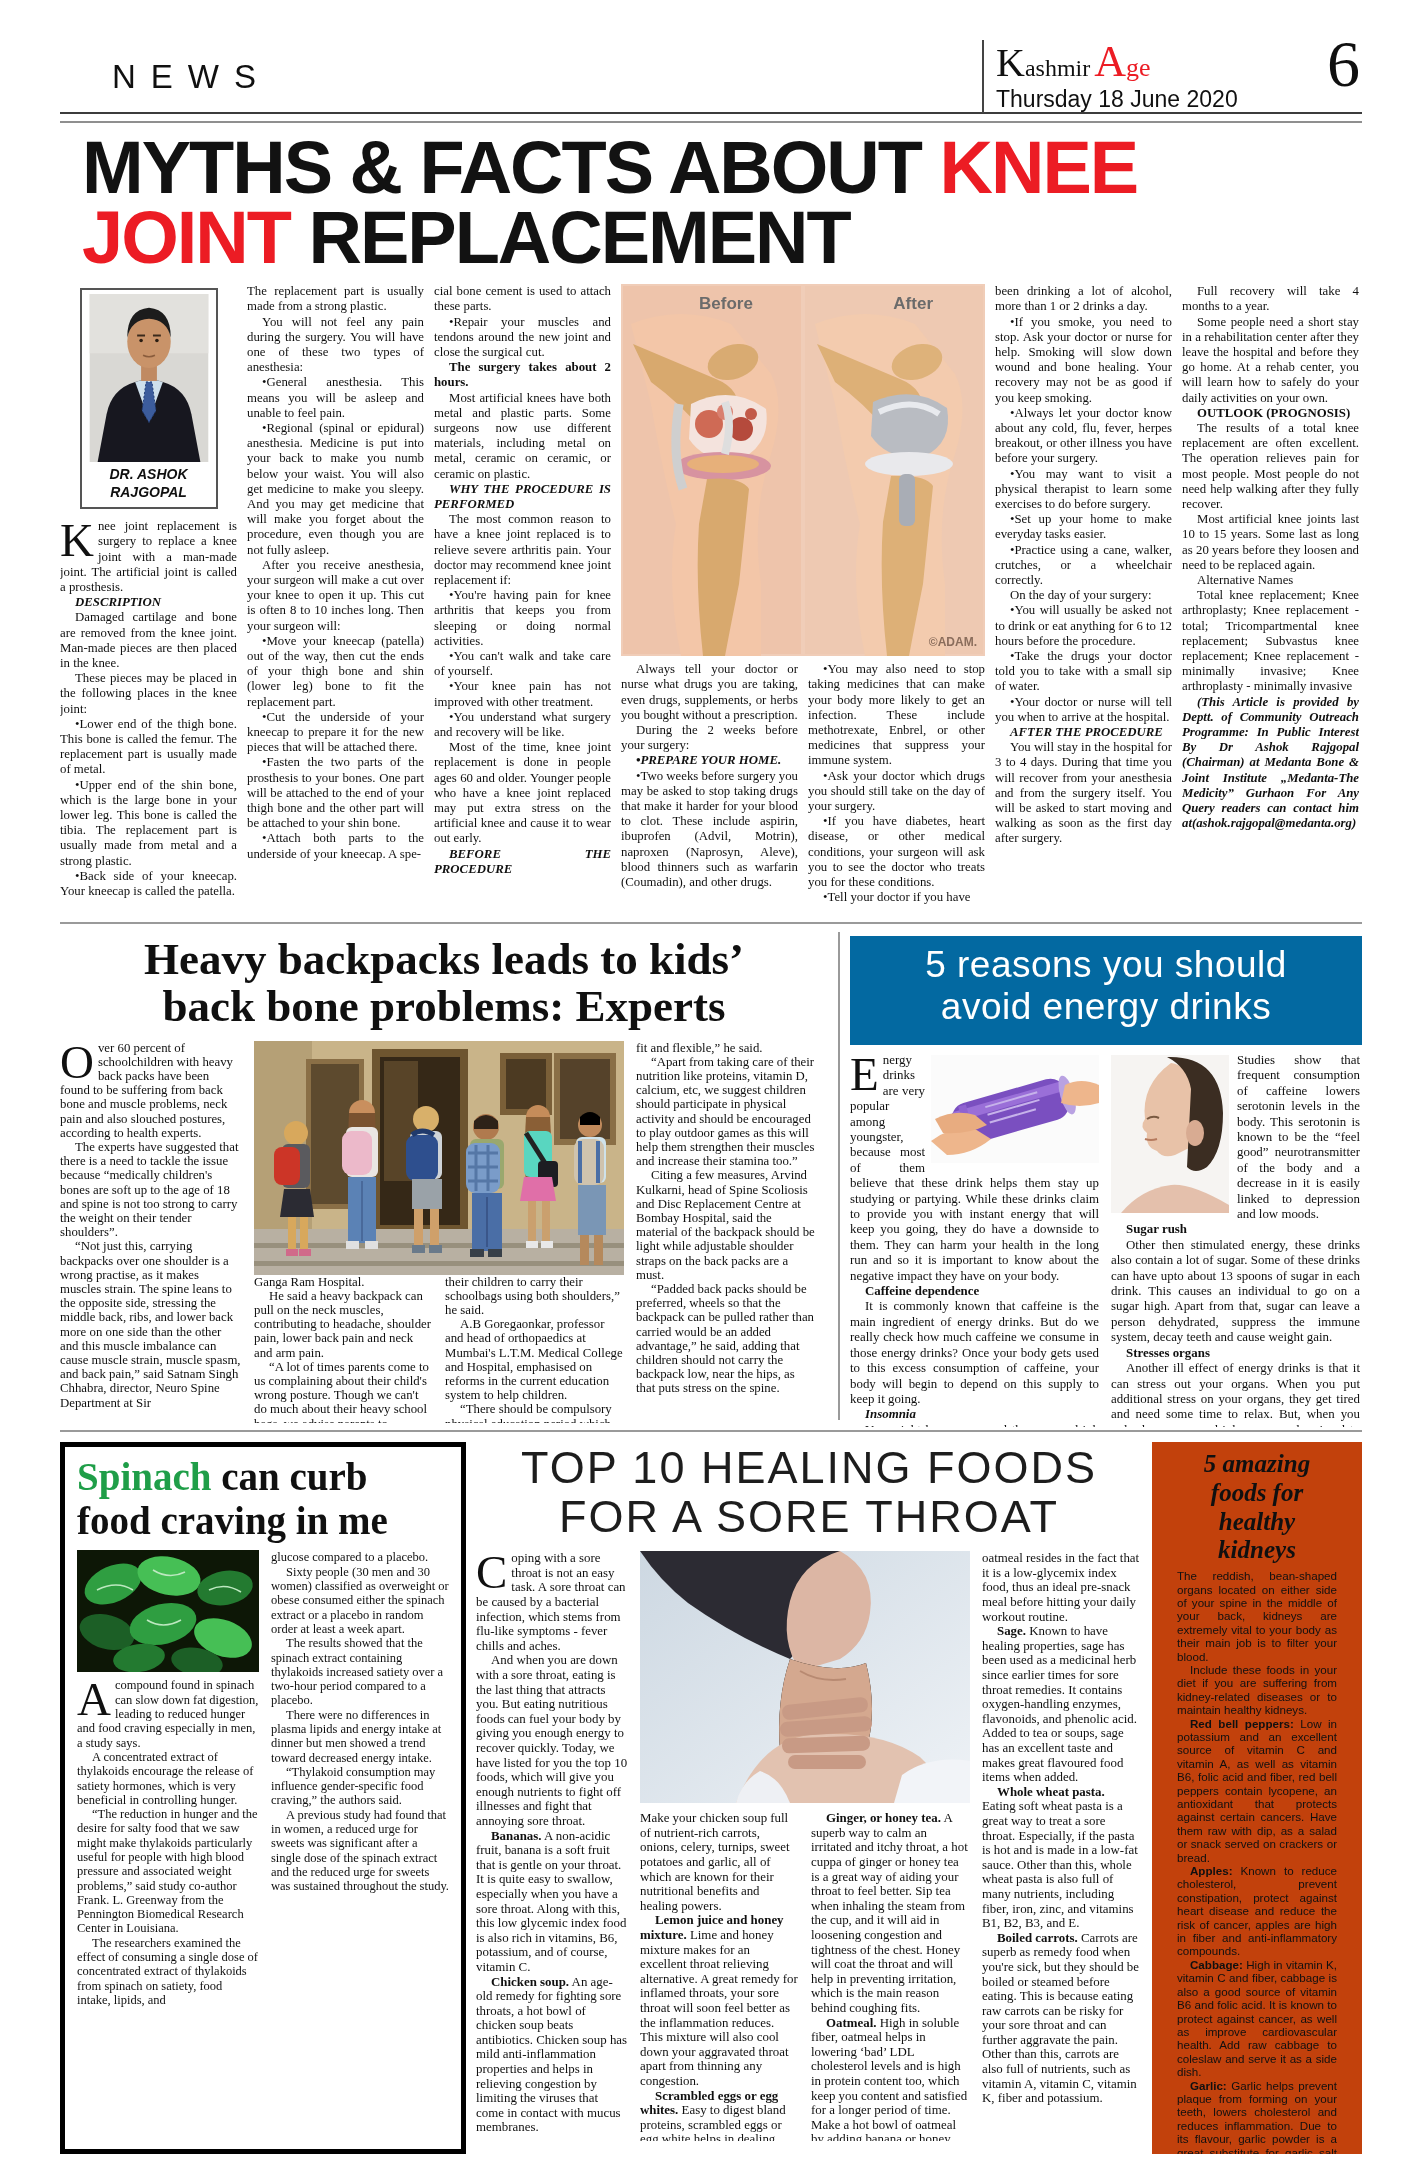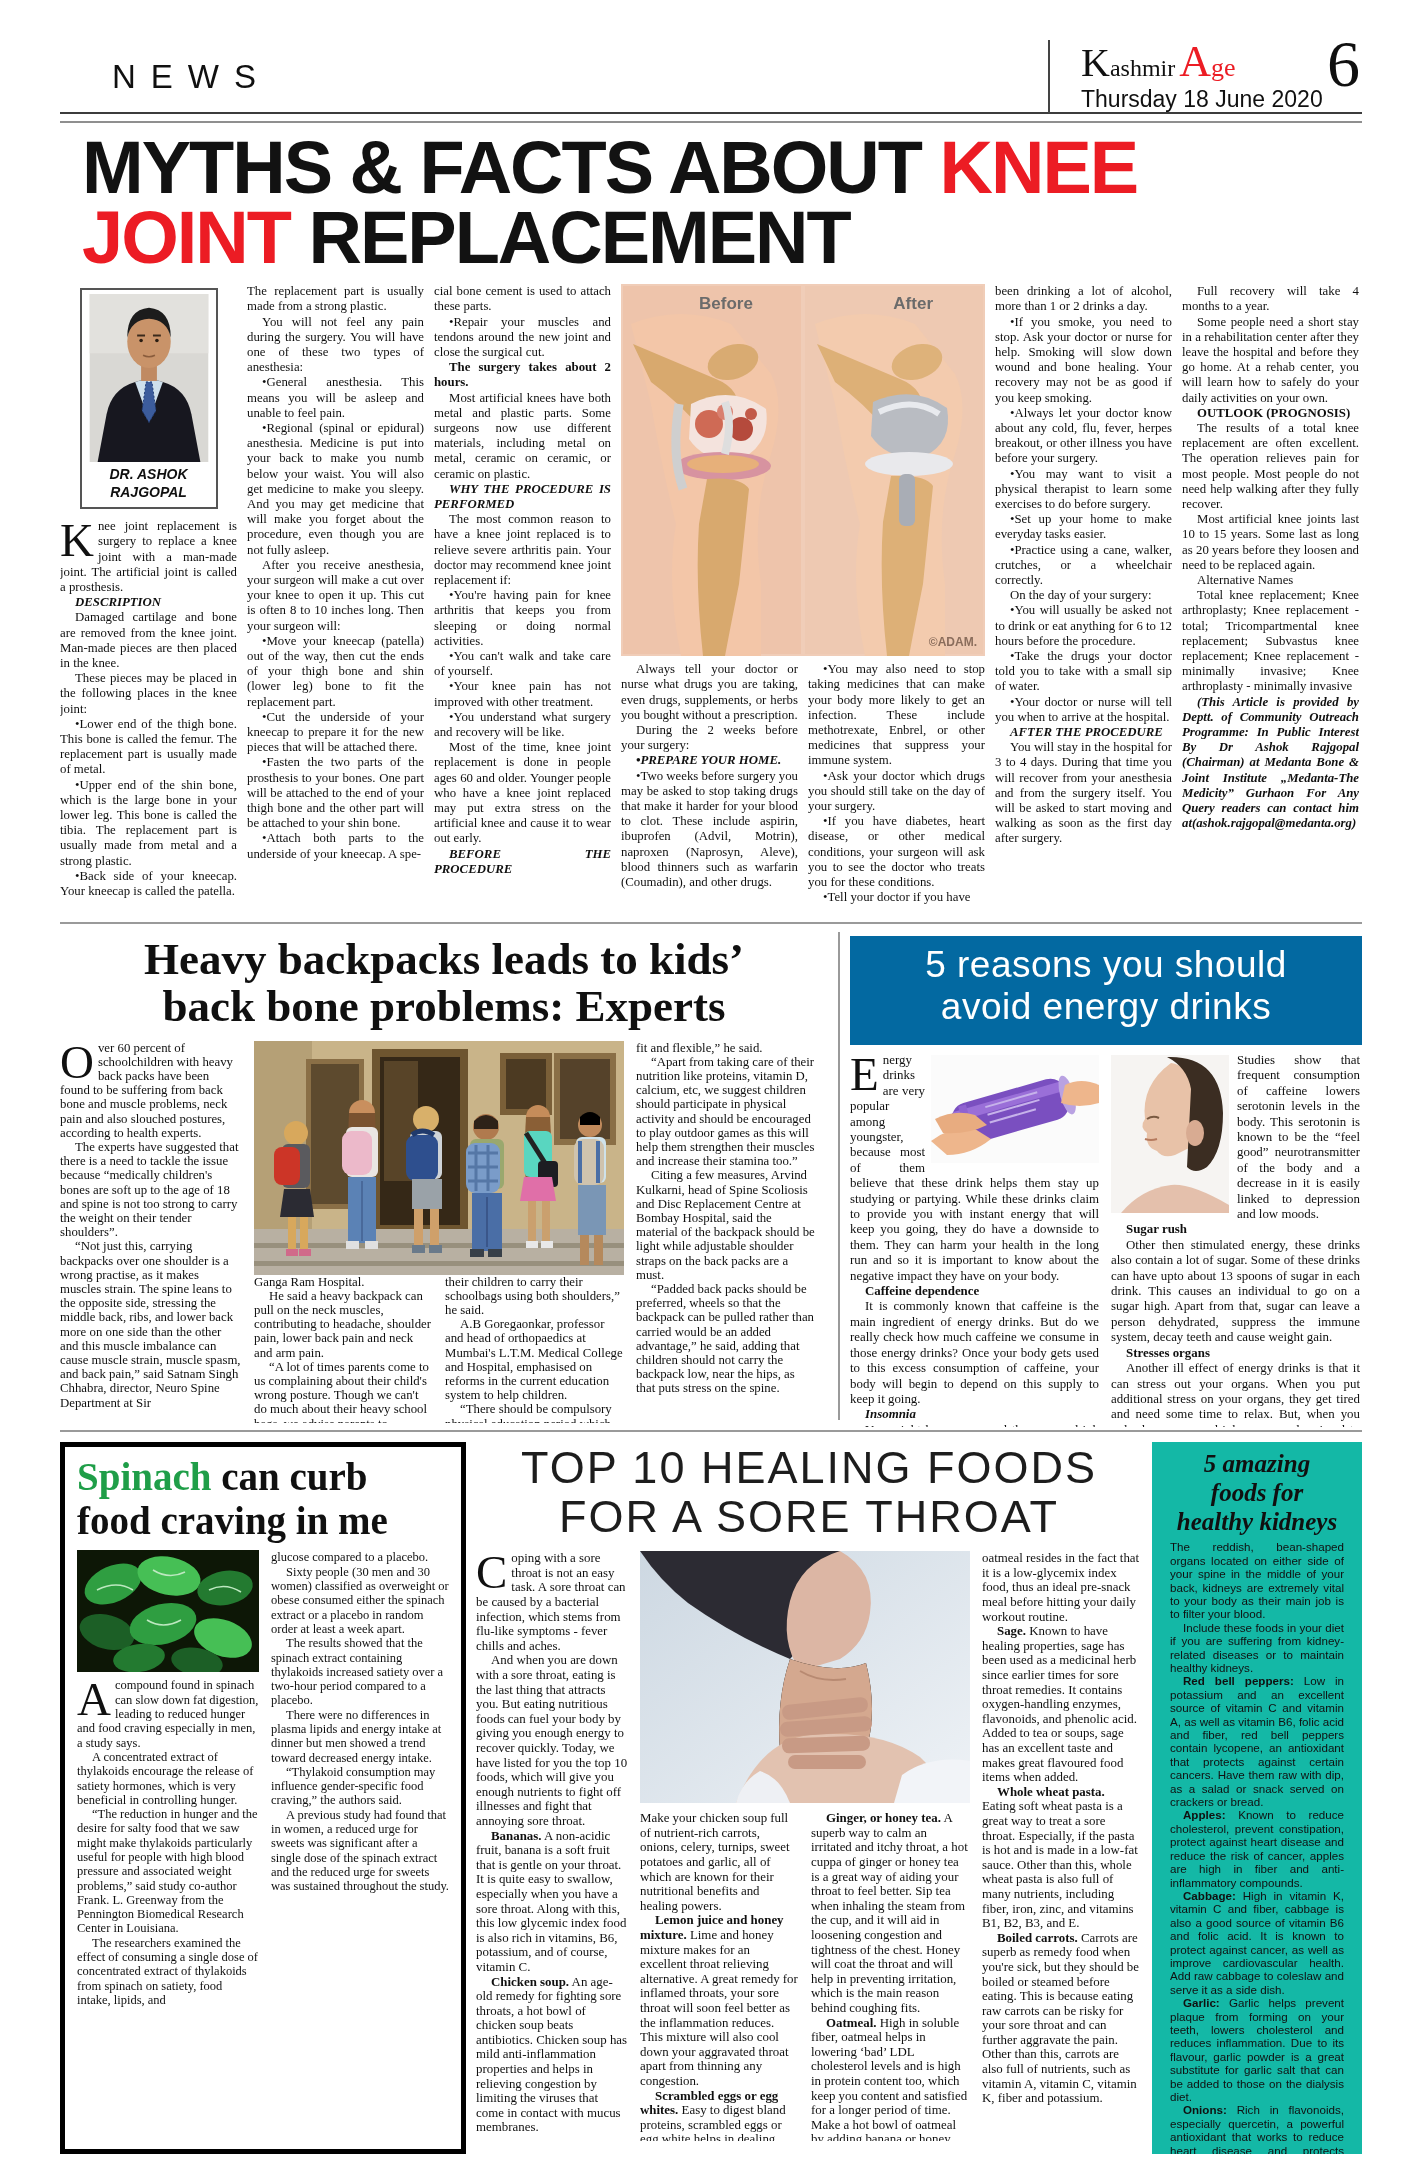--- a/index.html
+++ b/index.html
@@ -5,21 +5,21 @@
   *{box-sizing:border-box;margin:0;padding:0}
   html,body{background:#e9e9e9}
   .page{position:relative;width:1422px;height:2166px;background:#fff;margin:0 auto;
         font-family:"Liberation Serif",serif;color:#101010;overflow:hidden}
   .inner{position:relative;margin:0 60px;width:1302px}
 
   
   .hdr{position:relative;height:108px;padding-top:56px}
   .news{position:absolute;left:52px;top:58px;font-family:"Liberation Sans",sans-serif;
         font-weight:normal;font-size:33px;letter-spacing:15px}
-  .brand{position:absolute;left:988px;top:40px;border-left:2px solid #444;padding-left:31px}
+  .brand{position:absolute;left:922px;top:40px;border-left:2px solid #444;padding-left:12px}
   .logo{line-height:1;white-space:nowrap}
   .lg-black{display:inline-block;font-family:"Liberation Serif",serif;font-size:24px}
   .lg-black::first-letter{font-size:40px}
   .lg-red{display:inline-block;font-family:"Liberation Serif",serif;font-size:26px;color:#ec1c24;margin-left:4px}
   .lg-red::first-letter{font-size:44px}
   .date{font-family:"Liberation Sans",sans-serif;font-size:23px;margin-top:2px}
   .pagenum{position:absolute;right:2px;top:26px;font-family:"Liberation Serif",serif;font-size:66px}
   .rule2{border-top:2px solid #3c3c3c;margin-top:4px}
   .rule2 div{border-top:2px solid #8f8f8f;margin-top:7px}
 
@@ -102,21 +102,21 @@
   .th-body{display:flex;gap:12px;margin-top:10px;height:590px;overflow:hidden;
            font-size:12.9px;line-height:14.6px}
   .th-c1{width:152px;flex:0 0 auto}
   .th-mid{width:330px;flex:0 0 auto}
   .th-img{width:330px;height:252px;overflow:hidden}
   .th-img svg{display:block;width:100%;height:100%}
   .th-duo{display:flex;gap:12px;margin-top:8px}
   .th-duo>div{width:159px}
   .th-c4{width:158px;flex:0 0 auto}
 
-  .kidney{flex:1;background:#14b8a6;padding:6px 18px;overflow:hidden}
+  .kidney{flex:1;background:#c2410c;padding:6px 25px;overflow:hidden}
   .kd-head{font-family:"Liberation Serif",serif;font-weight:bold;font-style:italic;
            font-size:25px;line-height:1.15;text-align:center;padding:2px 0 4px}
   .kd-head span{display:block}
   .kidney .para{font-family:"Liberation Sans",sans-serif;font-size:11.6px;line-height:13.4px;
                 text-align:justify;text-indent:13px}
   .kidney .para.cont{text-indent:0}
 </style>
 </head>
 <body>
 

